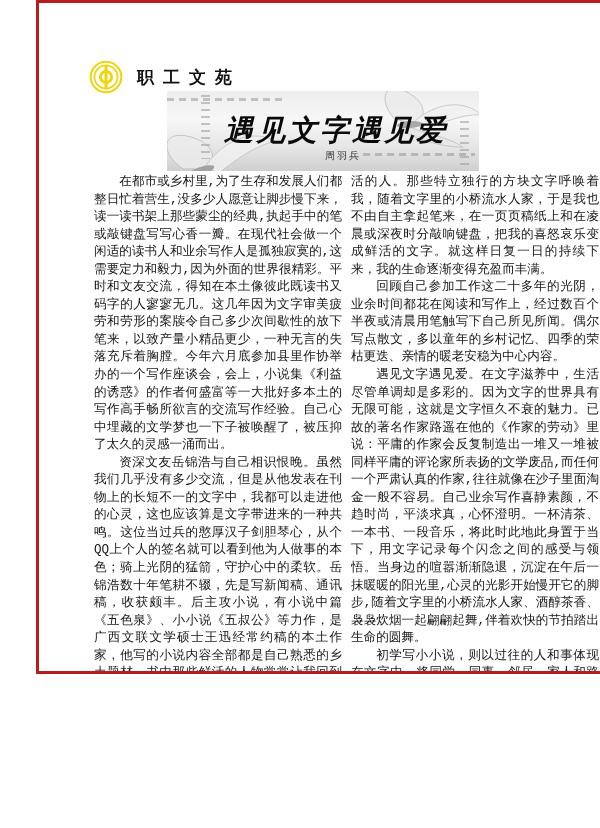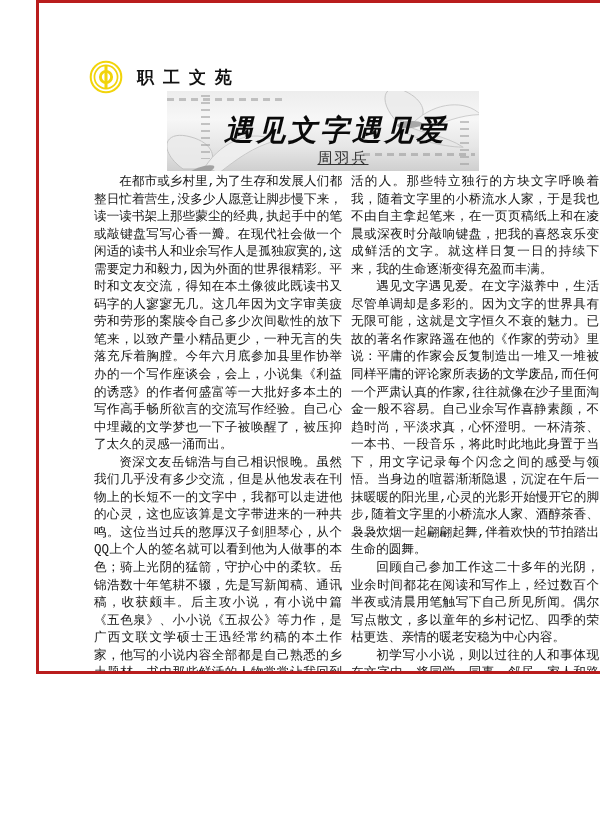--- a/index.html
+++ b/index.html
@@ -38,21 +38,21 @@
     position:absolute;left:0;right:0;top:20px;
     text-align:center;padding-left:26px;
     font-family:"Liberation Sans","DejaVu Sans",sans-serif;
     font-weight:900;font-size:29px;letter-spacing:3px;color:#0a0a0a;
     white-space:nowrap;
     font-style:italic;
   }
   .banner-author{
     position:absolute;left:0;right:0;top:58px;
     text-align:center;padding-left:40px;
-    font-size:15px;color:#333;letter-spacing:2px;text-decoration:underline;
+    font-size:10px;color:#333;letter-spacing:2px;
   }
   .butterfly{position:absolute;opacity:.85;}
   .butterfly.bl{left:-14px;bottom:-18px;width:130px;height:78px;}
   .butterfly.tr{right:-10px;top:-16px;width:120px;height:70px;transform:rotate(14deg);}
   .dash-v{
     position:absolute;width:9px;
     background:repeating-linear-gradient(180deg,#9a9a9a 0 2px,transparent 2px 7px);
     opacity:.55;
   }
   .dash-h{
@@ -122,21 +122,21 @@
   </div>
 
   <div class="columns">
     <div class="col">
         <p class="para">在都市或乡村里,为了生存和发展人们都整日忙着营生,没多少人愿意让脚步慢下来，读一读书架上那些蒙尘的经典,执起手中的笔或敲键盘写写心香一瓣。在现代社会做一个闲适的读书人和业余写作人是孤独寂寞的,这需要定力和毅力,因为外面的世界很精彩。平时和文友交流，得知在本土像彼此既读书又码字的人寥寥无几。这几年因为文字审美疲劳和劳形的案牍令自己多少次间歇性的放下笔来，以致产量小精品更少，一种无言的失落充斥着胸膛。今年六月底参加县里作协举办的一个写作座谈会，会上，小说集《利益的诱惑》的作者何盛富等一大批好多本土的写作高手畅所欲言的交流写作经验。自己心中埋藏的文学梦也一下子被唤醒了，被压抑了太久的灵感一涌而出。</p>
         <p class="para">资深文友岳锦浩与自己相识恨晚。虽然我们几乎没有多少交流，但是从他发表在刊物上的长短不一的文字中，我都可以走进他的心灵，这也应该算是文字带进来的一种共鸣。这位当过兵的憨厚汉子剑胆琴心，从个QQ上个人的签名就可以看到他为人做事的本色；骑上光阴的猛箭，守护心中的柔软。岳锦浩数十年笔耕不辍，先是写新闻稿、通讯稿，收获颇丰。后主攻小说，有小说中篇《五色泉》、小小说《五叔公》等力作，是广西文联文学硕士王迅经常约稿的本土作家，他写的小说内容全部都是自己熟悉的乡土题材，书中那些鲜活的人物常常让我回到童年的故乡。</p>
         <p class="para">曾春风，这位在相夫教子之余入主左岸文字网散文版编辑的小女子，其散文以婉约隽永而名扬，一篇《左岸风澜，韵动墨香》令无数文友折腰，“一念相知”。我们捧读这些文字时，除了感念作者生活的朴实灵动唯美，也可以反思自己的生活之路怎么走。</p>
       </div>
     <div class="col">
         <p class="para no-indent">活的人。那些特立独行的方块文字呼唤着我，随着文字里的小桥流水人家，于是我也不由自主拿起笔来，在一页页稿纸上和在凌晨或深夜时分敲响键盘，把我的喜怒哀乐变成鲜活的文字。就这样日复一日的持续下来，我的生命逐渐变得充盈而丰满。</p>
+        <p class="para">回顾自己参加工作这二十多年的光阴，业余时间都花在阅读和写作上，经过数百个半夜或清晨用笔触写下自己所见所闻。偶尔写点散文，多以童年的乡村记忆、四季的荣枯更迭、亲情的暖老安稳为中心内容。</p>
         <p class="para">遇见文字遇见爱。在文字滋养中，生活尽管单调却是多彩的。因为文字的世界具有无限可能，这就是文字恒久不衰的魅力。已故的著名作家路遥在他的《作家的劳动》里说：平庸的作家会反复制造出一堆又一堆被同样平庸的评论家所表扬的文学废品,而任何一个严肃认真的作家,往往就像在沙子里面淘金一般不容易。自己业余写作喜静素颜，不趋时尚，平淡求真，心怀澄明。一杯清茶、一本书、一段音乐，将此时此地此身置于当下，用文字记录每个闪念之间的感受与领悟。当身边的喧嚣渐渐隐退，沉淀在午后一抹暖暖的阳光里,心灵的光影开始慢开它的脚步,随着文字里的小桥流水人家、酒醇茶香、袅袅炊烟一起翩翩起舞,伴着欢快的节拍踏出生命的圆舞。</p>
-        <p class="para">回顾自己参加工作这二十多年的光阴，业余时间都花在阅读和写作上，经过数百个半夜或清晨用笔触写下自己所见所闻。偶尔写点散文，多以童年的乡村记忆、四季的荣枯更迭、亲情的暖老安稳为中心内容。</p>
         <p class="para">初学写小小说，则以过往的人和事体现在文字中，将同学、同事、邻居、家人和路人放置在一个时间的维度，将自己虚度以及珍视过的光阴凝结成文字，向着那些那些无处可逃的思绪打造成合宜的归宿。正如一位文友所说的一样：茶也醉人何必有酒，书透清香我不需要花。</p>
       </div>
   </div>
 
   <div class="page-number">6</div>
 
 </div>
 
 </body></html>

